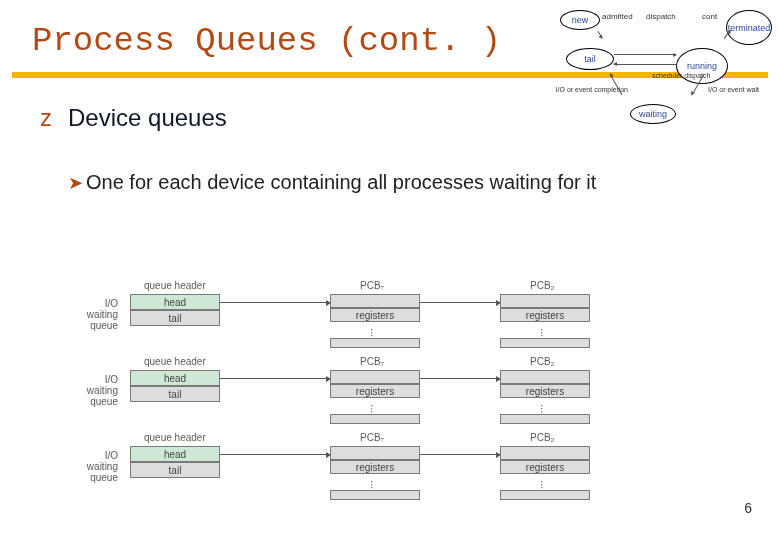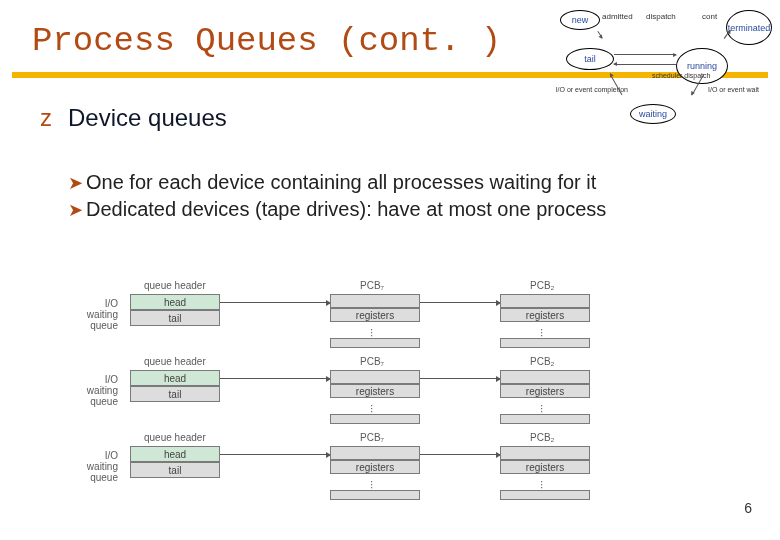--- a/index.html
+++ b/index.html
@@ -188,21 +188,20 @@
   <div class="sd-line" style="left:176px;top:30px;width:10px;transform:rotate(-55deg)"></div>
   <div class="sd-line" style="left:140px;top:80px;width:24px;transform:rotate(120deg)"></div>
   <div class="sd-line" style="left:58px;top:80px;width:24px;transform:rotate(-120deg)"></div>
 </div>
 
 <div class="bullet-z">z</div>
 <div class="bullet-main">Device queues</div>
 
 <div class="sublist">
   <div><span class="arrow">➤</span><span>One for each device containing all processes waiting for it</span></div>
-  <div><span class="arrow">➤</span><span>Dedicated devices (tape drives): have at most one process</span></div>
 </div>
 
 <div class="queues">
 
   <div class="qrow">
     <div class="qlabel">I/O<br>waiting<br>queue</div>
     <div class="qheader-lbl" style="left:74px;top:0">queue header</div>
     <div class="box" style="left:60px;top:14px;width:90px;height:16px">head</div>
     <div class="box gray" style="left:60px;top:30px;width:90px;height:16px">tail</div>
     <div class="arrow-line" style="left:150px;top:22px;width:110px"></div>

